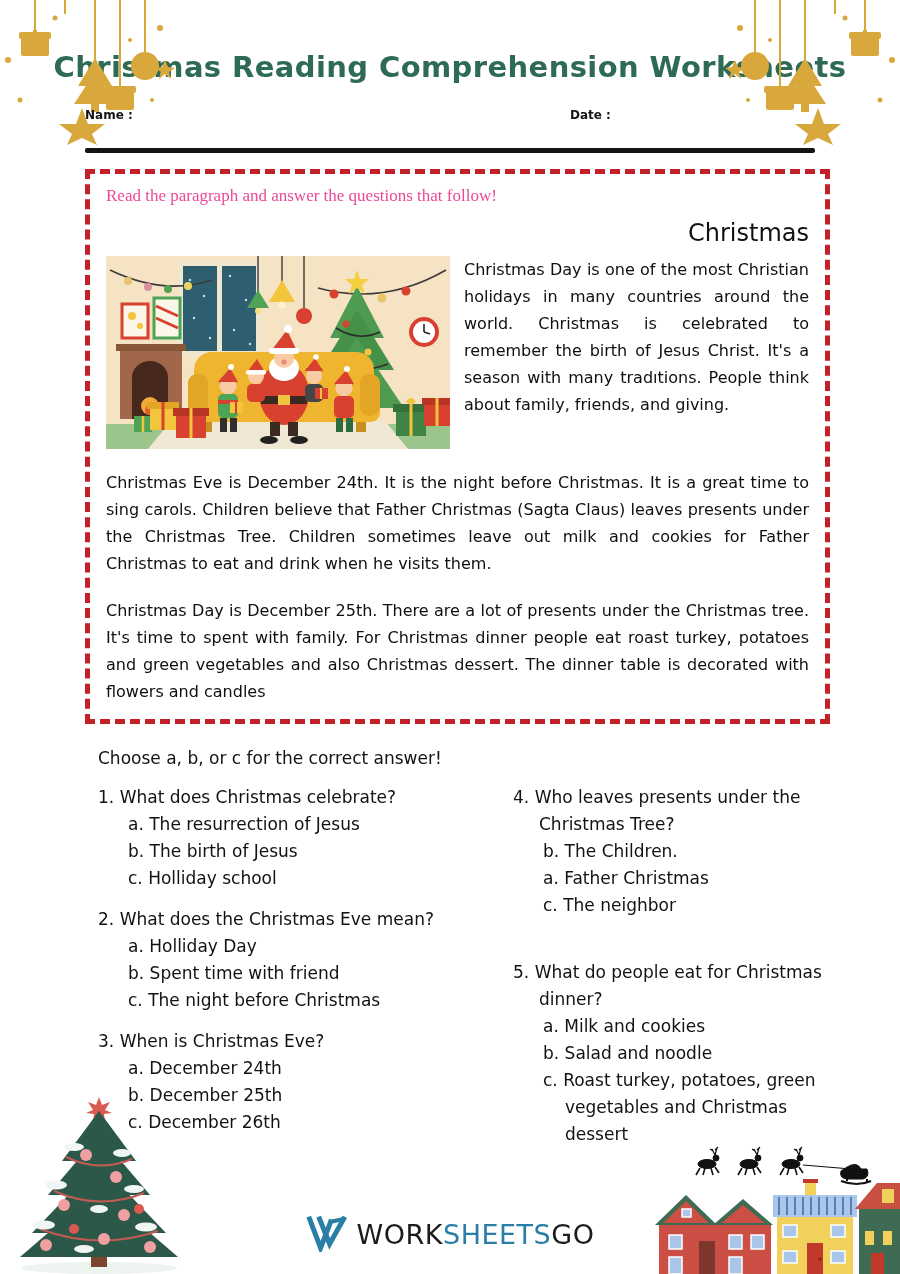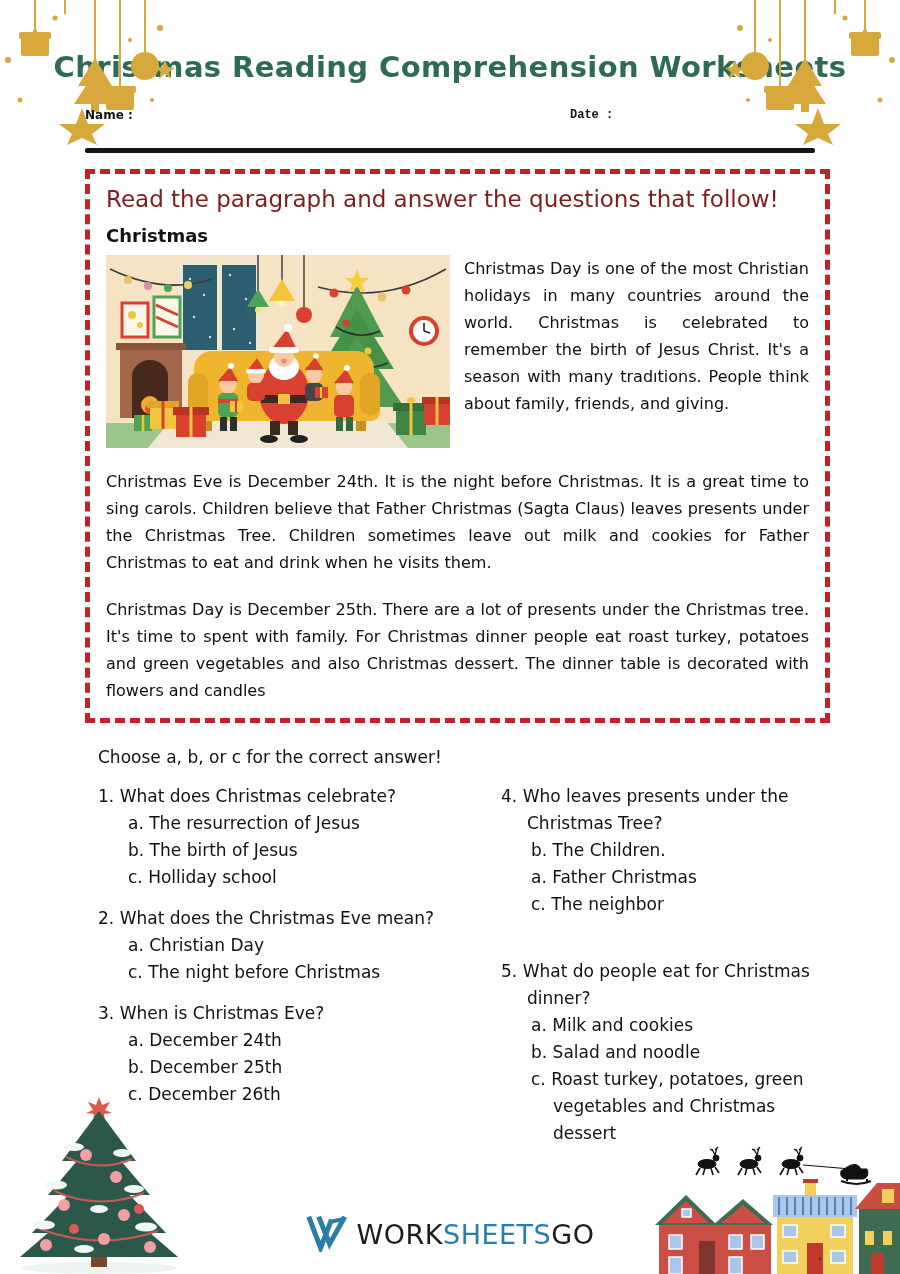--- a/index.html
+++ b/index.html
@@ -11,42 +11,42 @@
   
   .deco { position:absolute; top:0; }
   .deco-left  { left:0; }
   .deco-right { right:0; }
   .page-title {
     margin:50px 40px 0; text-align:center;
     font-size:29px; font-weight:bold; color:#2E6B55; letter-spacing:.4px;
   }
   .fields-row { position:relative; margin:24px 85px 0; height:28px;
     font-size:12px; font-weight:bold; color:#141414; }
-  .date-label { position:absolute; left:485px; top:0;font-family:Liberation Mono, monospace; }
+  .date-label { position:absolute; left:485px; top:0; }
   .divider { margin:12px 85px 0; height:5px; background:#141414; border-radius:2px; }
 
   
   .passage-box {
     margin:16px 85px 0; width:745px;
     border:5px dashed #C32127;
     padding:12px 16px 14px;
     background:#fff;
   }
-  .instruction { font-size:23px; color:#7f1d1d; }
-  .passage-heading { text-align:left; font-size:18px; font-weight:bold; margin:13px 0 9px; }
+  .instruction { font-size:17px; color:#ec4899;font-family:Liberation Serif, serif; }
+  .passage-heading { text-align:right; font-size:24px; font-weight:normal; margin:13px 0 9px; }
   .scene-row { display:flex; gap:14px; align-items:flex-start;justify-content:space-between; }
   .scene { width:344px; height:193px; flex:none; }
   .para { font-size:16px; line-height:27px; text-align:justify; color:#0f0f0f; }
   .para-block { margin-top:20px; }
 
   
   .choose-line { margin:24px 0 0 98px; font-size:17px; }
   .quiz { display:flex; margin:16px 0 0 98px; position:relative; z-index:2; }
   .col-left  { width:375px; }
-  .col-right { width:332px; margin-left:28px; }
+  .col-right { width:332px; margin-left:40px; }
   .question { margin-bottom:14px; }
   .q-title  { font-size:17px; line-height:27px; padding-left:26px; text-indent:-26px; }
   .option   { font-size:17px; line-height:27px; padding-left:52px; text-indent:-22px; }
   .q-spacer { height:26px; }
 
   
   .tree-art   { position:absolute; left:4px;  bottom:0; z-index:1; }
   .houses-art { position:absolute; right:0;   bottom:0; z-index:1; }
   .logo {
     position:absolute; left:50%; transform:translateX(-50%); bottom:22px;
@@ -292,21 +292,22 @@
 
     <div class="question">
       <div class="q-title"><span>1.</span> <span>What does Christmas celebrate?</span></div>
       <div class="option"><span>a.</span> <span>The resurrection of Jesus</span></div>
       <div class="option"><span>b.</span> <span>The birth of Jesus</span></div>
       <div class="option"><span>c.</span>&nbsp;<span>Holliday school</span></div>
     </div>
 
     <div class="question">
       <div class="q-title"><span>2.</span> <span>What does the Christmas Eve mean?</span></div>
-      <div class="option"><span>a.</span> <span>Christian Day</span></div>
+      <div class="option"><span>a.</span> <span>Holliday Day</span></div>
+      <div class="option"><span>b.</span> <span>Spent time with friend</span></div>
       <div class="option"><span>c.</span> <span>The night before Christmas</span></div>
     </div>
 
     <div class="question">
       <div class="q-title"><span>3.</span> <span>When is Christmas Eve?</span></div>
       <div class="option"><span>a.</span> <span>December 24th</span></div>
       <div class="option"><span>b.</span> <span>December 25th</span></div>
       <div class="option"><span>c.</span> <span>December 26th</span></div>
     </div>
 

